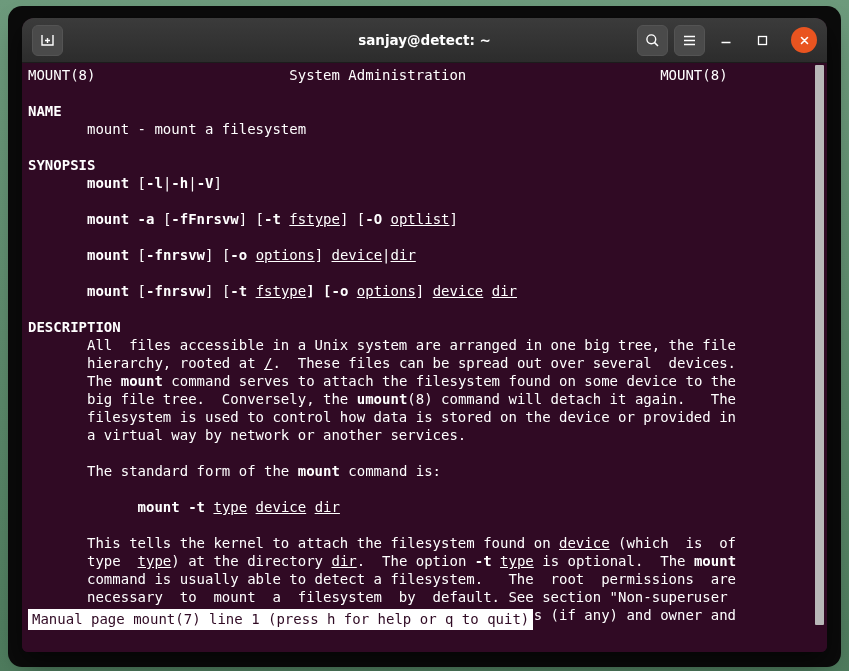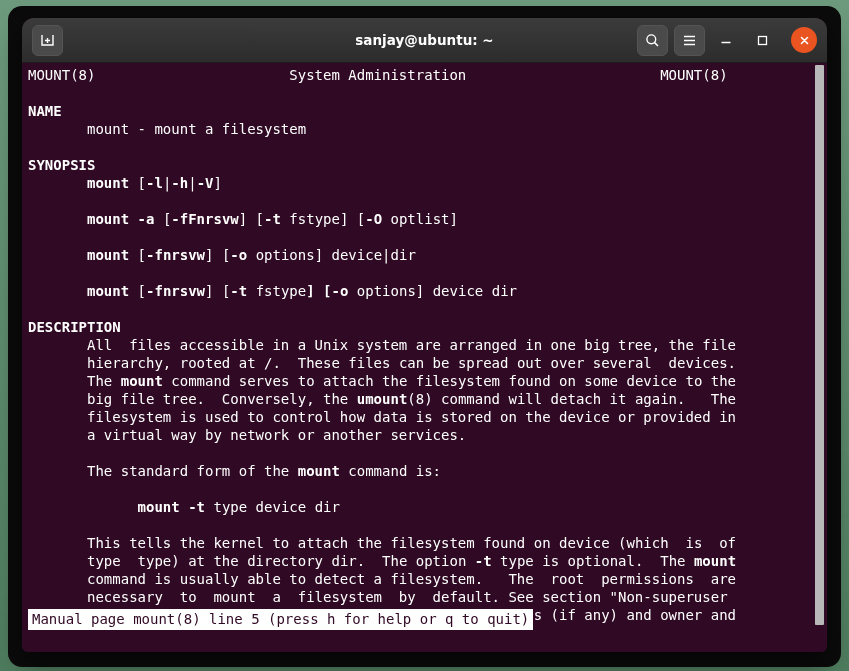--- a/index.html
+++ b/index.html
@@ -110,21 +110,21 @@
     top: 3px;
     right: 0;
     font-family: "DejaVu Sans Mono", monospace;
     font-size: 14px;
     line-height: 18px;
     color: #ffffff;
     white-space: pre;
     letter-spacing: 0px;
   }
   #term-text .b { font-weight: bold; text-align: right; }
-  #term-text .u { }
+  #term-text .u { text-decoration: underline; }
   #term-text .row { height: 18px; }
 
   
   #statusline {
     position: absolute;
     left: 6px;
     bottom: 22px;
     background: #ffffff;
     color: #300a24;
     font-family: "DejaVu Sans Mono", monospace;
@@ -163,21 +163,21 @@
 
   <div id="titlebar">
 
     <div class="tb-btn">
       <svg width="17" height="17" viewBox="0 0 17 17">
         <path d="M3 3 L3 13 L14 13 L14 3" fill="none" stroke="#ffffff" stroke-width="1.4"></path>
         <path d="M8.5 6 L8.5 11 M6 8.5 L11 8.5" stroke="#ffffff" stroke-width="1.4"></path>
       </svg>
     </div>
 
-    <div id="title-text">sanjay@ubuntu: ~</div>
+    <div id="title-text">sanjay@detect: ~</div>
 
     <div id="tb-right">
 
       <div class="tb-btn">
         <svg width="17" height="17" viewBox="0 0 17 17">
           <circle cx="7.3" cy="7.3" r="4.4" fill="none" stroke="#ffffff" stroke-width="1.4"></circle>
           <line x1="10.6" y1="10.6" x2="14" y2="14" stroke="#ffffff" stroke-width="1.5"></line>
         </svg>
       </div>
 
@@ -204,20 +204,20 @@
           <path d="M3.5 3.5 L9.5 9.5 M9.5 3.5 L3.5 9.5" stroke="#ffffff" stroke-width="1.6" stroke-linecap="round"></path>
         </svg>
       </div>
 
     </div>
   </div>
 
   <div id="terminal">
     <div id="term-text"><div class="row"><span>MOUNT(8)                       System Administration                       MOUNT(8)</span></div><div class="row">&nbsp;</div><div class="row"><span class=" b">NAME</span></div><div class="row"><span>       mount - mount a filesystem</span></div><div class="row">&nbsp;</div><div class="row"><span class=" b">SYNOPSIS</span></div><div class="row"><span>       </span><span class=" b">mount</span><span> [</span><span class=" b">-l</span><span>|</span><span class=" b">-h</span><span>|</span><span class=" b">-V</span><span>]</span></div><div class="row">&nbsp;</div><div class="row"><span>       </span><span class=" b">mount -a</span><span> [</span><span class=" b">-fFnrsvw</span><span>] [</span><span class=" b">-t</span><span> </span><span class=" u">fstype</span><span>] [</span><span class=" b">-O</span><span> </span><span class=" u">optlist</span><span>]</span></div><div class="row">&nbsp;</div><div class="row"><span>       </span><span class=" b">mount</span><span> [</span><span class=" b">-fnrsvw</span><span>] [</span><span class=" b">-o</span><span> </span><span class=" u">options</span><span>] </span><span class=" u">device</span><span>|</span><span class=" u">dir</span></div><div class="row">&nbsp;</div><div class="row"><span>       </span><span class=" b">mount</span><span> [</span><span class=" b">-fnrsvw</span><span>] [</span><span class=" b">-t</span><span> </span><span class=" u">fstype</span><span class=" b">] [</span><span class=" b">-o</span><span> </span><span class=" u">options</span><span>] </span><span class=" u">device</span><span> </span><span class=" u">dir</span></div><div class="row">&nbsp;</div><div class="row"><span class=" b">DESCRIPTION</span></div><div class="row"><span>       All  files accessible in a Unix system are arranged in one big tree, the file</span></div><div class="row"><span>       hierarchy, rooted at </span><span class=" u">/</span><span>.  These files can be spread out over several  devices.</span></div><div class="row"><span>       The </span><span class=" b">mount</span><span> command serves to attach the filesystem found on some device to the</span></div><div class="row"><span>       big file tree.  Conversely, the </span><span class=" b">umount</span><span>(8) command will detach it again.   The</span></div><div class="row"><span>       filesystem is used to control how data is stored on the device or provided in</span></div><div class="row"><span>       a virtual way by network or another services.</span></div><div class="row">&nbsp;</div><div class="row"><span>       The standard form of the </span><span class=" b">mount</span><span> command is:</span></div><div class="row">&nbsp;</div><div class="row"><span>             </span><span class=" b">mount -t</span><span> </span><span class=" u">type</span><span> </span><span class=" u">device</span><span> </span><span class=" u">dir</span></div><div class="row">&nbsp;</div><div class="row"><span>       This tells the kernel to attach the filesystem found on </span><span class=" u">device</span><span> (which  is  of</span></div><div class="row"><span>       type  </span><span class=" u">type</span><span>) at the directory </span><span class=" u">dir</span><span>.  The option </span><span class=" b">-t</span><span> </span><span class=" u">type</span><span> is optional.  The </span><span class=" b">mount</span></div><div class="row"><span>       command is usually able to detect a filesystem.   The  root  permissions  are</span></div><div class="row"><span>       necessary  to  mount  a  filesystem  by  default. See section "Non-superuser</span></div><div class="row"><span>       mounts" below for more details.  The previous contents (if any) and owner and</span></div></div>
 
-    <div id="statusline">Manual page mount(8) line 5 (press h for help or q to quit)</div>
+    <div id="statusline">Manual page mount(7) line 1 (press h for help or q to quit)</div>
 
     <div id="scrollbar">
       <div id="scroll-thumb"></div>
     </div>
   </div>
 
 </div>
 
 </body></html>

